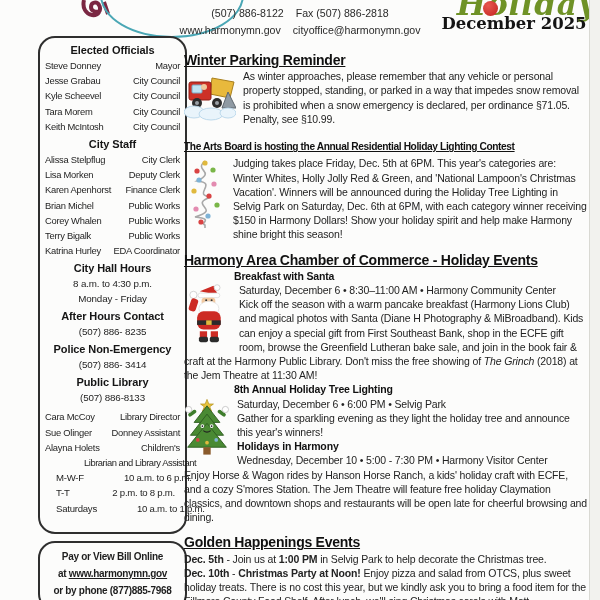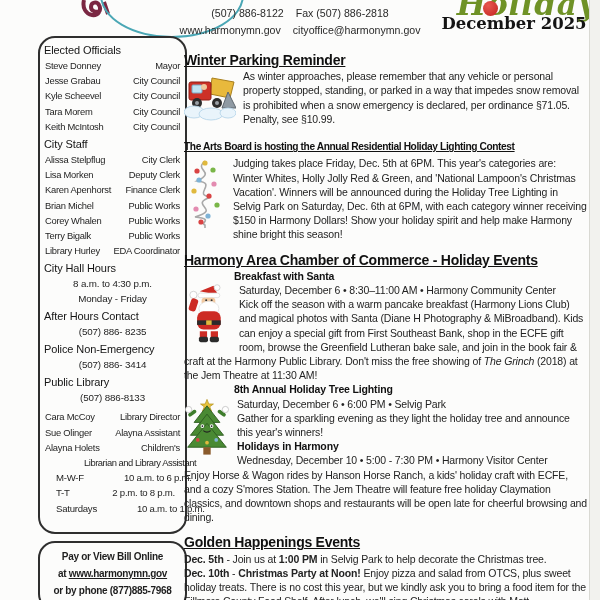--- a/index.html
+++ b/index.html
@@ -23,21 +23,21 @@
               background:radial-gradient(circle at 35% 30%,#e8584f,#c2211f);}
   .issue-date{position:absolute;left:433px;top:14px;width:162px;text-align:center;
               font-family:"DejaVu Serif",serif;font-weight:bold;font-size:16.5px;color:#141414;}
 
   
   .sidebox{position:absolute;left:38px;width:149px;border:2px solid #2e2e2e;border-radius:17px;
            box-sizing:border-box;background:#fcfcfb;}
   .sidebox1{top:36px;height:498px;padding:3px 4px;}
   .sidebox2{top:541px;height:70px;padding:5px 2px;text-align:center;font-weight:bold;
             font-size:10px;letter-spacing:-0.3px;line-height:17px;}
-  .side-title{font-size:11px;font-weight:normal;margin:3px 0 2px;
+  .side-title{font-size:11px;font-weight:bold;text-align:center;margin:3px 0 2px;
               letter-spacing:-0.1px;color:#151515;}
   .srow{display:flex;justify-content:space-between;font-size:9.4px;letter-spacing:-0.25px;
         line-height:15.2px;padding:0 1px;white-space:nowrap;}
   .scenter{text-align:center;font-size:9.8px;line-height:15px;letter-spacing:-0.15px;}
   .lib-note{font-size:9.4px;letter-spacing:-0.45px;line-height:15.2px;white-space:nowrap;margin-left:40px;}
   .hrow{display:flex;justify-content:space-between;font-size:9.6px;letter-spacing:-0.25px;
         line-height:15.2px;padding:0 6px 0 12px;white-space:nowrap;gap:40px;}
   .grp{margin-top:4px;}
   .ulink{text-decoration:underline;}
 
@@ -126,21 +126,21 @@
       </div>
     <div class="srow">
         <span>Corey Whalen</span>
         <span>Public Works</span>
       </div>
     <div class="srow">
         <span>Terry Bigalk</span>
         <span>Public Works</span>
       </div>
     <div class="srow">
-        <span>Library Hurley</span>
+        <span>Katrina Hurley</span>
         <span>EDA Coordinator</span>
       </div>
 
     <div class="side-title grp">City Hall Hours</div>
     <div class="scenter">8 a.m. to 4:30 p.m.</div>
     <div class="scenter">Monday - Friday</div>
 
     <div class="side-title grp">After Hours Contact</div>
     <div class="scenter">(507) 886- 8235</div>
 
@@ -150,21 +150,21 @@
     <div class="side-title grp">Public Library</div>
     <div class="scenter">(507) 886-8133</div>
 
     <div class="grp"></div>
     <div class="srow">
         <span>Cara McCoy</span>
         <span>Library Director</span>
       </div>
     <div class="srow">
         <span>Sue Olinger</span>
-        <span>Alayna Assistant</span>
+        <span>Donney Assistant</span>
       </div>
     <div class="srow">
         <span>Alayna Holets</span>
         <span>Children's</span>
       </div>
     <div class="lib-note">Librarian and Library Assistant</div>
     <div class="hrow">
         <span>M-W-F</span>
         <span>10 a.m. to 6 p.m.</span>
       </div>

